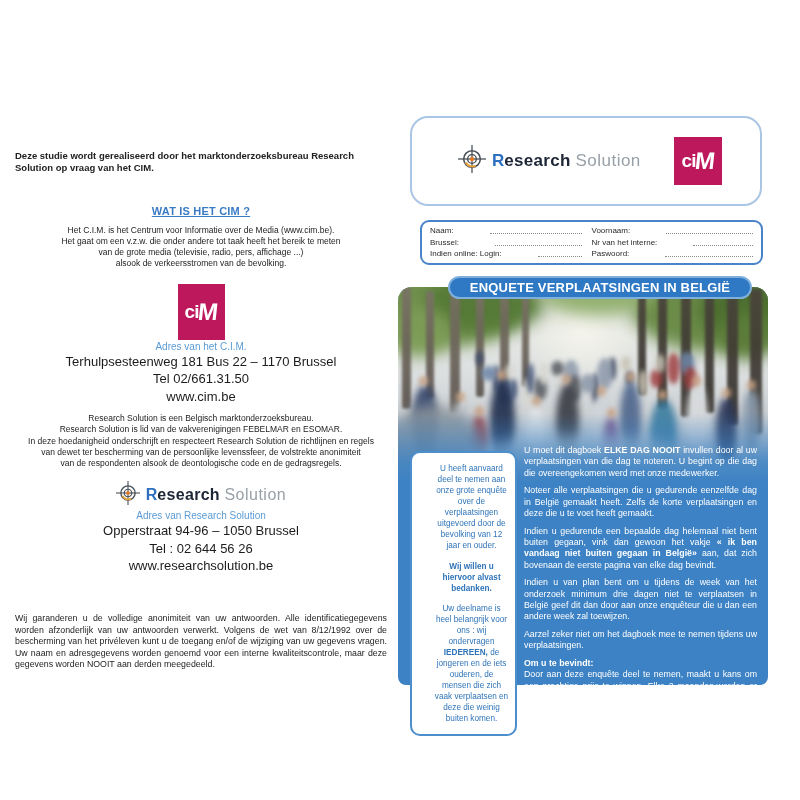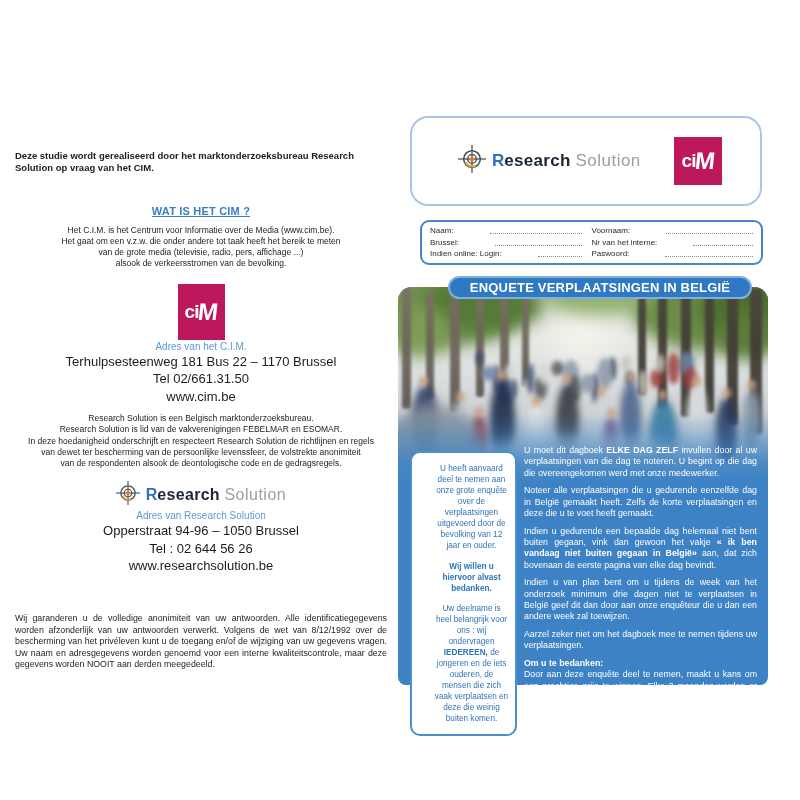--- a/index.html
+++ b/index.html
@@ -260,26 +260,26 @@
       <div style="left: 349.32px; top: 93px; width: 9px; height: 10px; background: rgb(201, 162, 132); filter: blur(2.5px); opacity: 0.9; border-radius: 50%;"></div>
       <div style="left: 72px; top: 128px; width: 18px; height: 52px; background: rgb(158, 64, 64); filter: blur(3.5px); opacity: 0.92; border-radius: 50%;"></div>
       <div style="left: 77.04px; top: 119px; width: 9px; height: 10px; background: rgb(201, 162, 132); filter: blur(2.5px); opacity: 0.9; border-radius: 50%;"></div>
       <div style="left: 205px; top: 130px; width: 16px; height: 50px; background: rgb(122, 90, 142); filter: blur(3.5px); opacity: 0.92; border-radius: 50%;"></div>
       <div style="left: 209.48px; top: 121px; width: 9px; height: 10px; background: rgb(201, 162, 132); filter: blur(2.5px); opacity: 0.9; border-radius: 50%;"></div>
       <div style="left: -12px; top: 118px; width: 95px; height: 85px; background: rgb(139, 148, 156); filter: blur(6px); opacity: 0.85; border-radius: 50%;"></div>
       <div style="left: 60px; top: 150px; width: 250px; height: 60px; background: rgb(207, 212, 214); filter: blur(7px); opacity: 0.75; border-radius: 50%;"></div>
       <div class="fade"></div>
     </div>
   <div class="info-text">
-    <p><span>U moet dit dagboek </span><b class="wb">ELKE DAG ZELF</b><span> invullen door al uw verplaatsingen van die dag te noteren. U begint op die dag die overeengekomen werd met onze medewerker.</span></p>
+    <p><span>U moet dit dagboek </span><b class="wb">ELKE DAG NOOIT</b><span> invullen door al uw verplaatsingen van die dag te noteren. U begint op die dag die overeengekomen werd met onze medewerker.</span></p>
     <p>Noteer alle verplaatsingen die u gedurende eenzelfde dag in België gemaakt heeft. Zelfs de korte verplaatsingen en deze die u te voet heeft gemaakt.</p>
     <p><span>Indien u gedurende een bepaalde dag helemaal niet bent buiten gegaan, vink dan gewoon het vakje </span><b class="wb">« ik ben vandaag niet buiten gegaan in België»</b><span> aan, dat zich bovenaan de eerste pagina van elke dag bevindt.</span></p>
     <p>Indien u van plan bent om u tijdens de week van het onderzoek minimum drie dagen niet te verplaatsen in België geef dit dan door aan onze enquêteur die u dan een andere week zal toewijzen.</p>
     <p>Aarzel zeker niet om het dagboek mee te nemen tijdens uw verplaatsingen.</p>
-    <p style="margin-bottom:0"><b class="wb">Om u te bedanken:</b></p>
+    <p style="margin-bottom:0"><b class="wb">Om u te bevindt:</b></p>
     <p>Door aan deze enquête deel te nemen, maakt u kans om een prachtige prijs te winnen. Elke 2 maanden,worden er 24 winnaars bij trekking bepaald. Zij krijgen een cadeaubon die varieert tussen 20 € en 250 €.</p>
   </div>
 </div>
 
 <div class="abs intro-box">
   <p>U heeft aanvaard deel te nemen aan onze grote enquête over de verplaatsingen uitgevoerd door de bevolking van 12 jaar en ouder.</p>
   <p><b class="wb">Wij willen u hiervoor alvast bedanken.</b></p>
   <p><span>Uw deelname is heel belangrijk voor ons : wij ondervragen </span><b class="wb">IEDEREEN,</b><span> de jongeren en de iets ouderen, de mensen die zich vaak verplaatsen en deze die weinig buiten komen.</span></p>
 </div>
 

